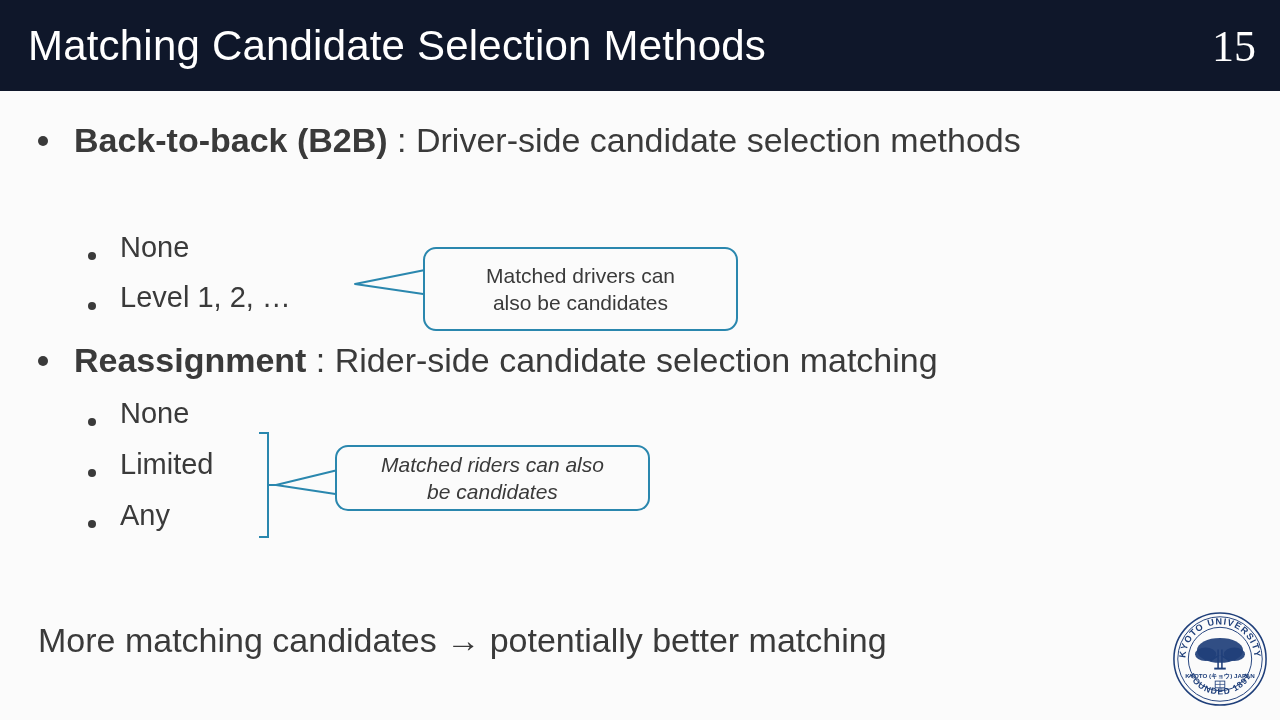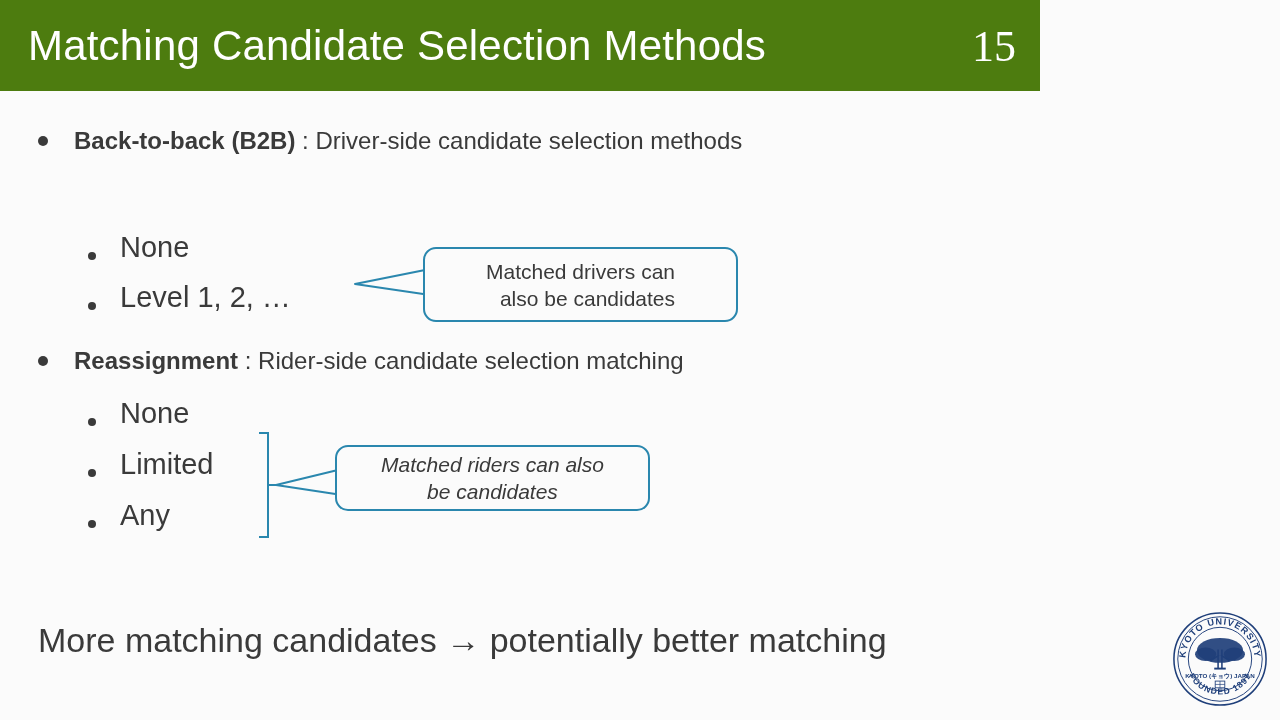--- a/index.html
+++ b/index.html
@@ -12,23 +12,23 @@
     background: #fbfbfb;
     font-family: "Liberation Sans", sans-serif;
     overflow: hidden;
     position: relative;
   }
 
   
   .header {
     position: absolute;
     left: 0; top: 0;
-    width: 1040px;
+    width: 1280px;
     height: 91px;
-    background: #4d7c0f;
+    background: #0f172a;
     box-sizing: border-box;
   }
   .header-title {
     position: absolute;
     left: 28px;
     top: 50%;
     transform: translateY(-50%);
     color: #ffffff;
     font-size: 42px;
     font-weight: 400;
@@ -53,21 +53,21 @@
     top: 91px;
     width: 1280px;
     height: 629px;
   }
 
   .bullet-l1 {
     position: absolute;
     display: flex;
     align-items: flex-start;
     color: #3a3a3a;
-    font-size: 24px;
+    font-size: 34px;
     line-height: 51px;
     left: 38px;
   }
   .bullet-l1 .dot {
     width: 10px;
     height: 10px;
     border-radius: 50%;
     background: #3a3a3a;
     margin-top: 21px;
     margin-right: 26px;
@@ -184,21 +184,21 @@
     <span class="dot"></span>
     <span>Any</span>
   </div>
 
   <div class="summary" style="top:527px;">More matching candidates → potentially better matching</div>
 
   <svg class="tail-svg" style="left:350px; top:150px; width:90px; height:60px;" viewBox="0 0 90 60">
     <path d="M 5 43 L 80 28 L 80 54 Z" fill="#fbfbfb" stroke="#2a87ae" stroke-width="2" stroke-linejoin="round"></path>
     <rect x="74" y="26" width="14" height="30" fill="#fbfbfb" stroke="none"></rect>
   </svg>
-  <div class="callout" style="left:423px; top:156px; width:315px; height:75px;text-align:right;">
+  <div class="callout" style="left:423px; top:156px; width:315px; height:84px;">
     <span>
       <span>Matched drivers can</span><br>
       <span>also be candidates</span>
     </span>
   </div>
 
   <svg class="tail-svg" style="left:255px; top:340px; width:24px; height:108px;" viewBox="0 0 24 108">
     <path d="M 4 2 L 13 2 L 13 106 L 4 106" fill="none" stroke="#2a87ae" stroke-width="2"></path>
     <path d="M 13 54 L 21 54" fill="none" stroke="#2a87ae" stroke-width="2"></path>
   </svg>

